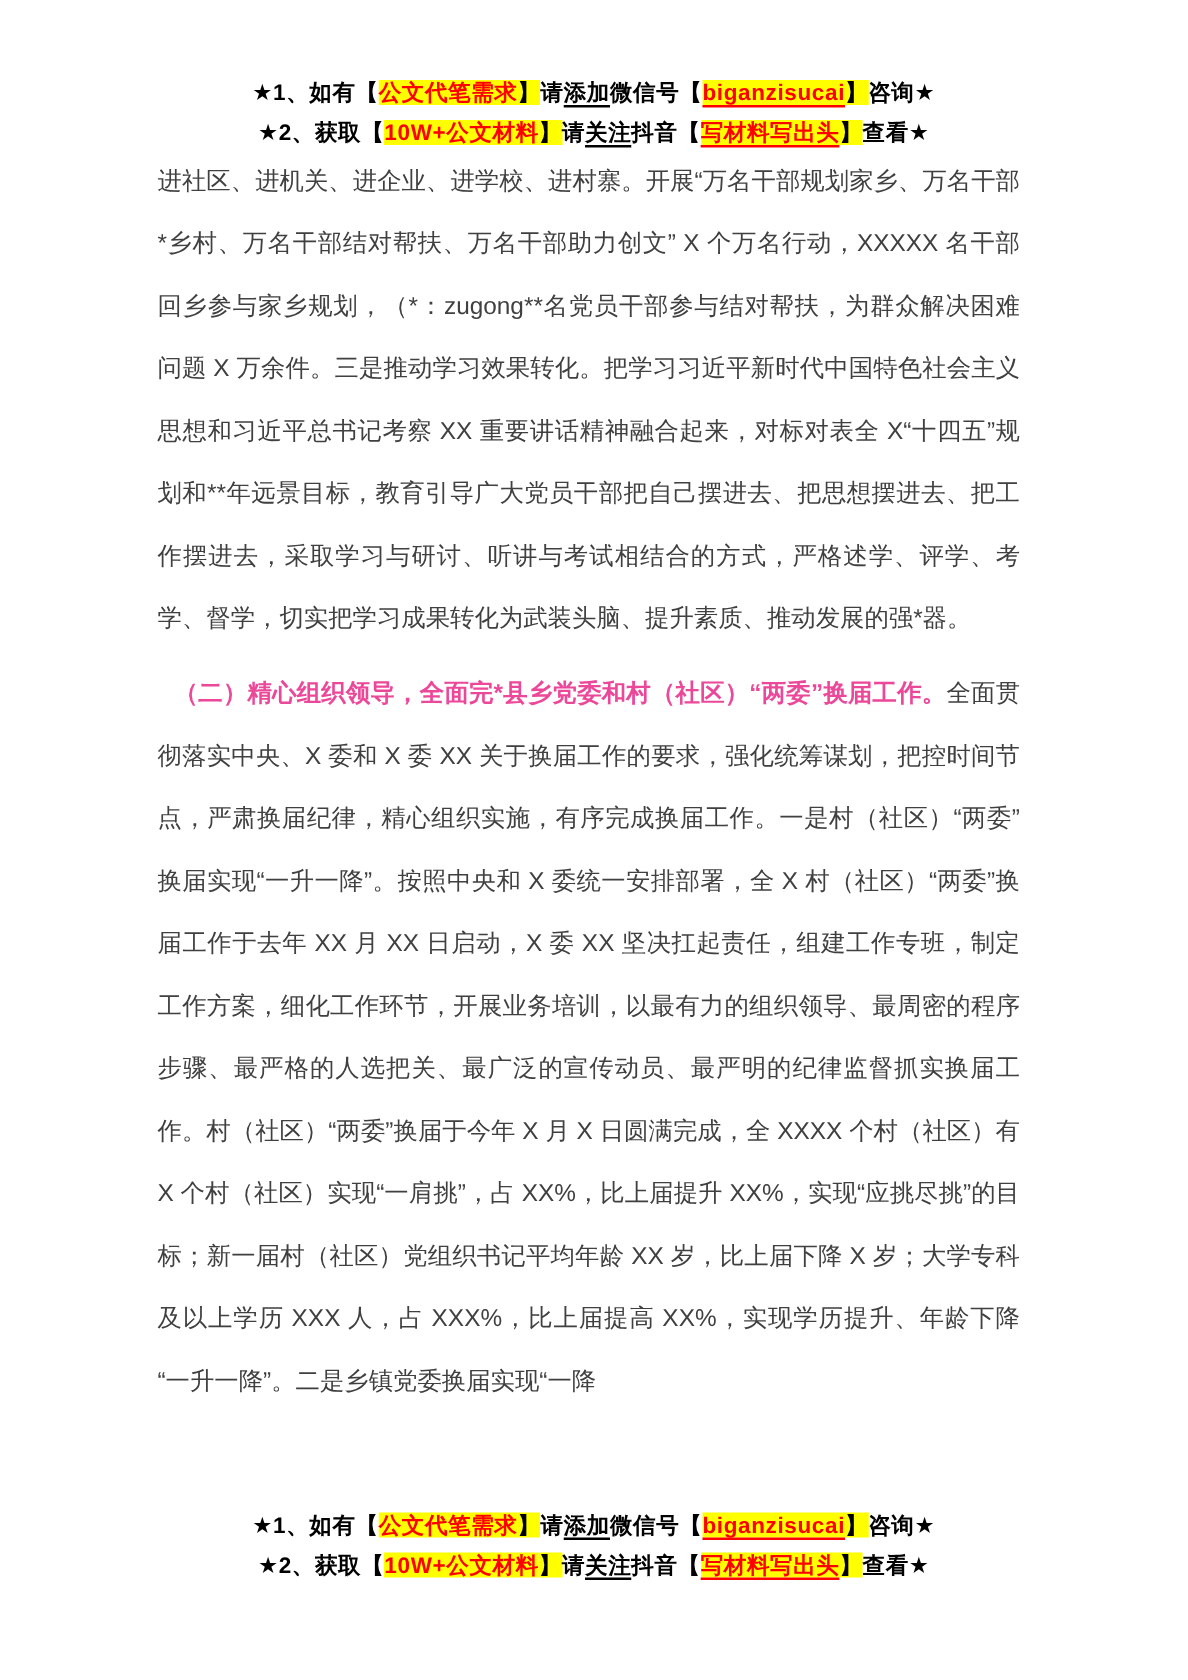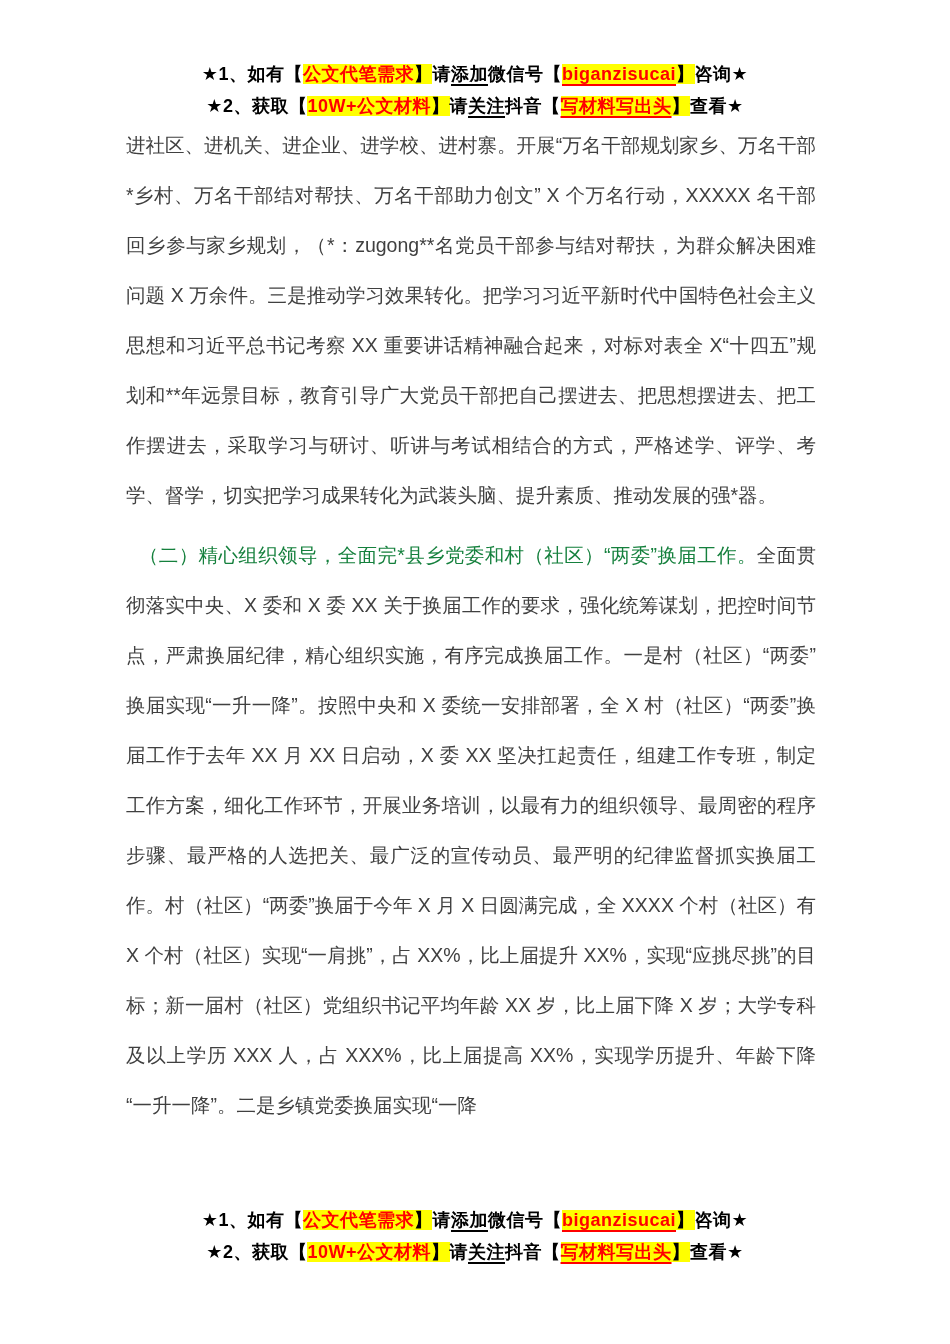--- a/index.html
+++ b/index.html
@@ -70,22 +70,22 @@
   .para {
     margin: 0;
   }
   .para + .para {
     margin-top: 10px;
   }
   .para-indent {
     text-indent: 13px;
   }
   .seg-bold {
-    font-weight: 400;
-    color: #15803d;
+    font-weight: 700;
+    color: #ec4899;
   }
 </style>
 </head>
 <body>
 
 <div class="page">
 
   <div class="promo promo-header">
     <div class="promo-line"><span class="seg seg-plain">★1、如有【</span><span class="seg seg-hl-red">公文代笔需求</span><span class="seg seg-hl-black">】</span><span class="seg seg-plain">请</span><span class="seg seg-underline">添加</span><span class="seg seg-plain">微信号【</span><span class="seg seg-hl-red-underline">biganzisucai</span><span class="seg seg-hl-black">】</span><span class="seg seg-plain">咨询★</span></div>
     <div class="promo-line"><span class="seg seg-plain">★2、获取【</span><span class="seg seg-hl-red">10W+公文材料</span><span class="seg seg-hl-black">】</span><span class="seg seg-plain">请</span><span class="seg seg-underline">关注</span><span class="seg seg-plain">抖音【</span><span class="seg seg-hl-red-underline">写材料写出头</span><span class="seg seg-hl-black">】</span><span class="seg seg-plain">查看★</span></div>

